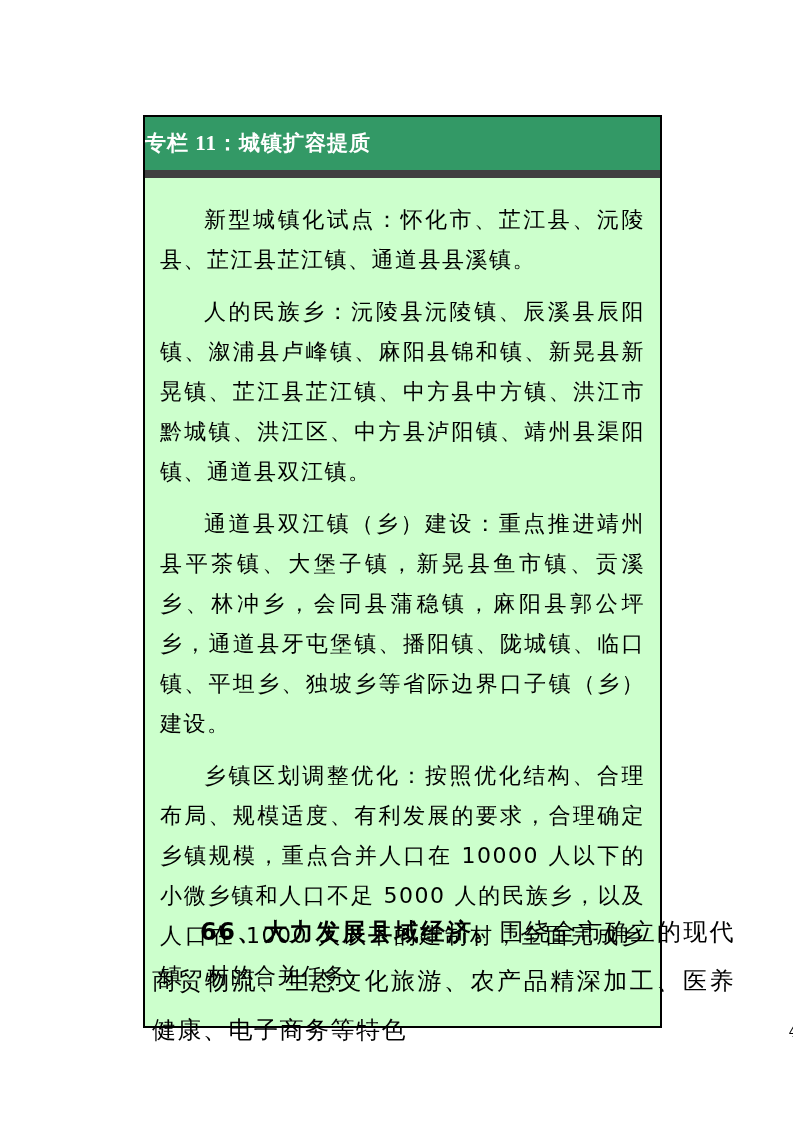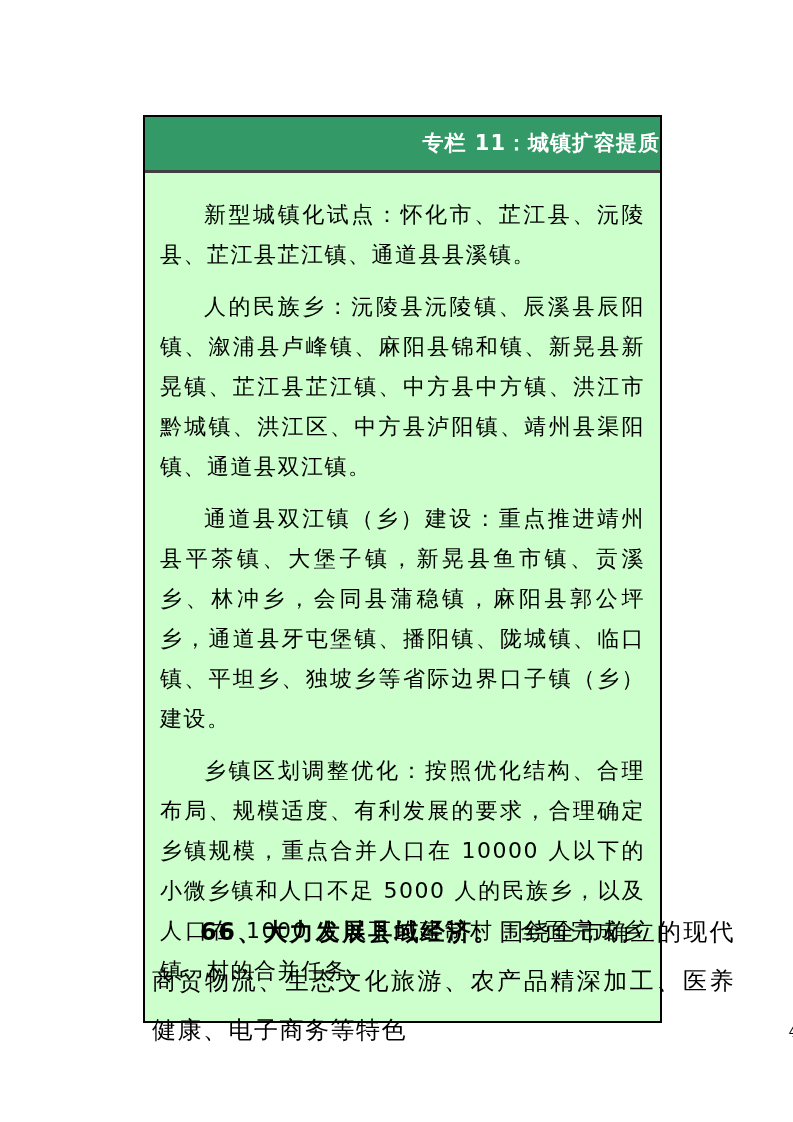--- a/index.html
+++ b/index.html
@@ -22,24 +22,25 @@
     top: 115px;
     width: 515px;
     border: 2px solid #000000;
     background: #ccffcc;
   }
   .callout-header {
     background: #339966;
     color: #ffffff;
     font-weight: bold;
     font-size: 21px;
-    text-align: right;
+    text-align: left;
     padding: 12px 0 13px 0;
-    border-bottom: 3px solid #404040;
+    border-bottom: 8px solid #404040;
     letter-spacing: 1px;
+    font-family: Liberation Serif, serif;
   }
   .callout-body {
     padding: 10px 15px 18px 15px;
   }
   .callout-body p {
     font-size: 22px;
     line-height: 40px;
     text-align: justify;
     text-indent: 2em;
     margin: 12px 0 12px 0;

